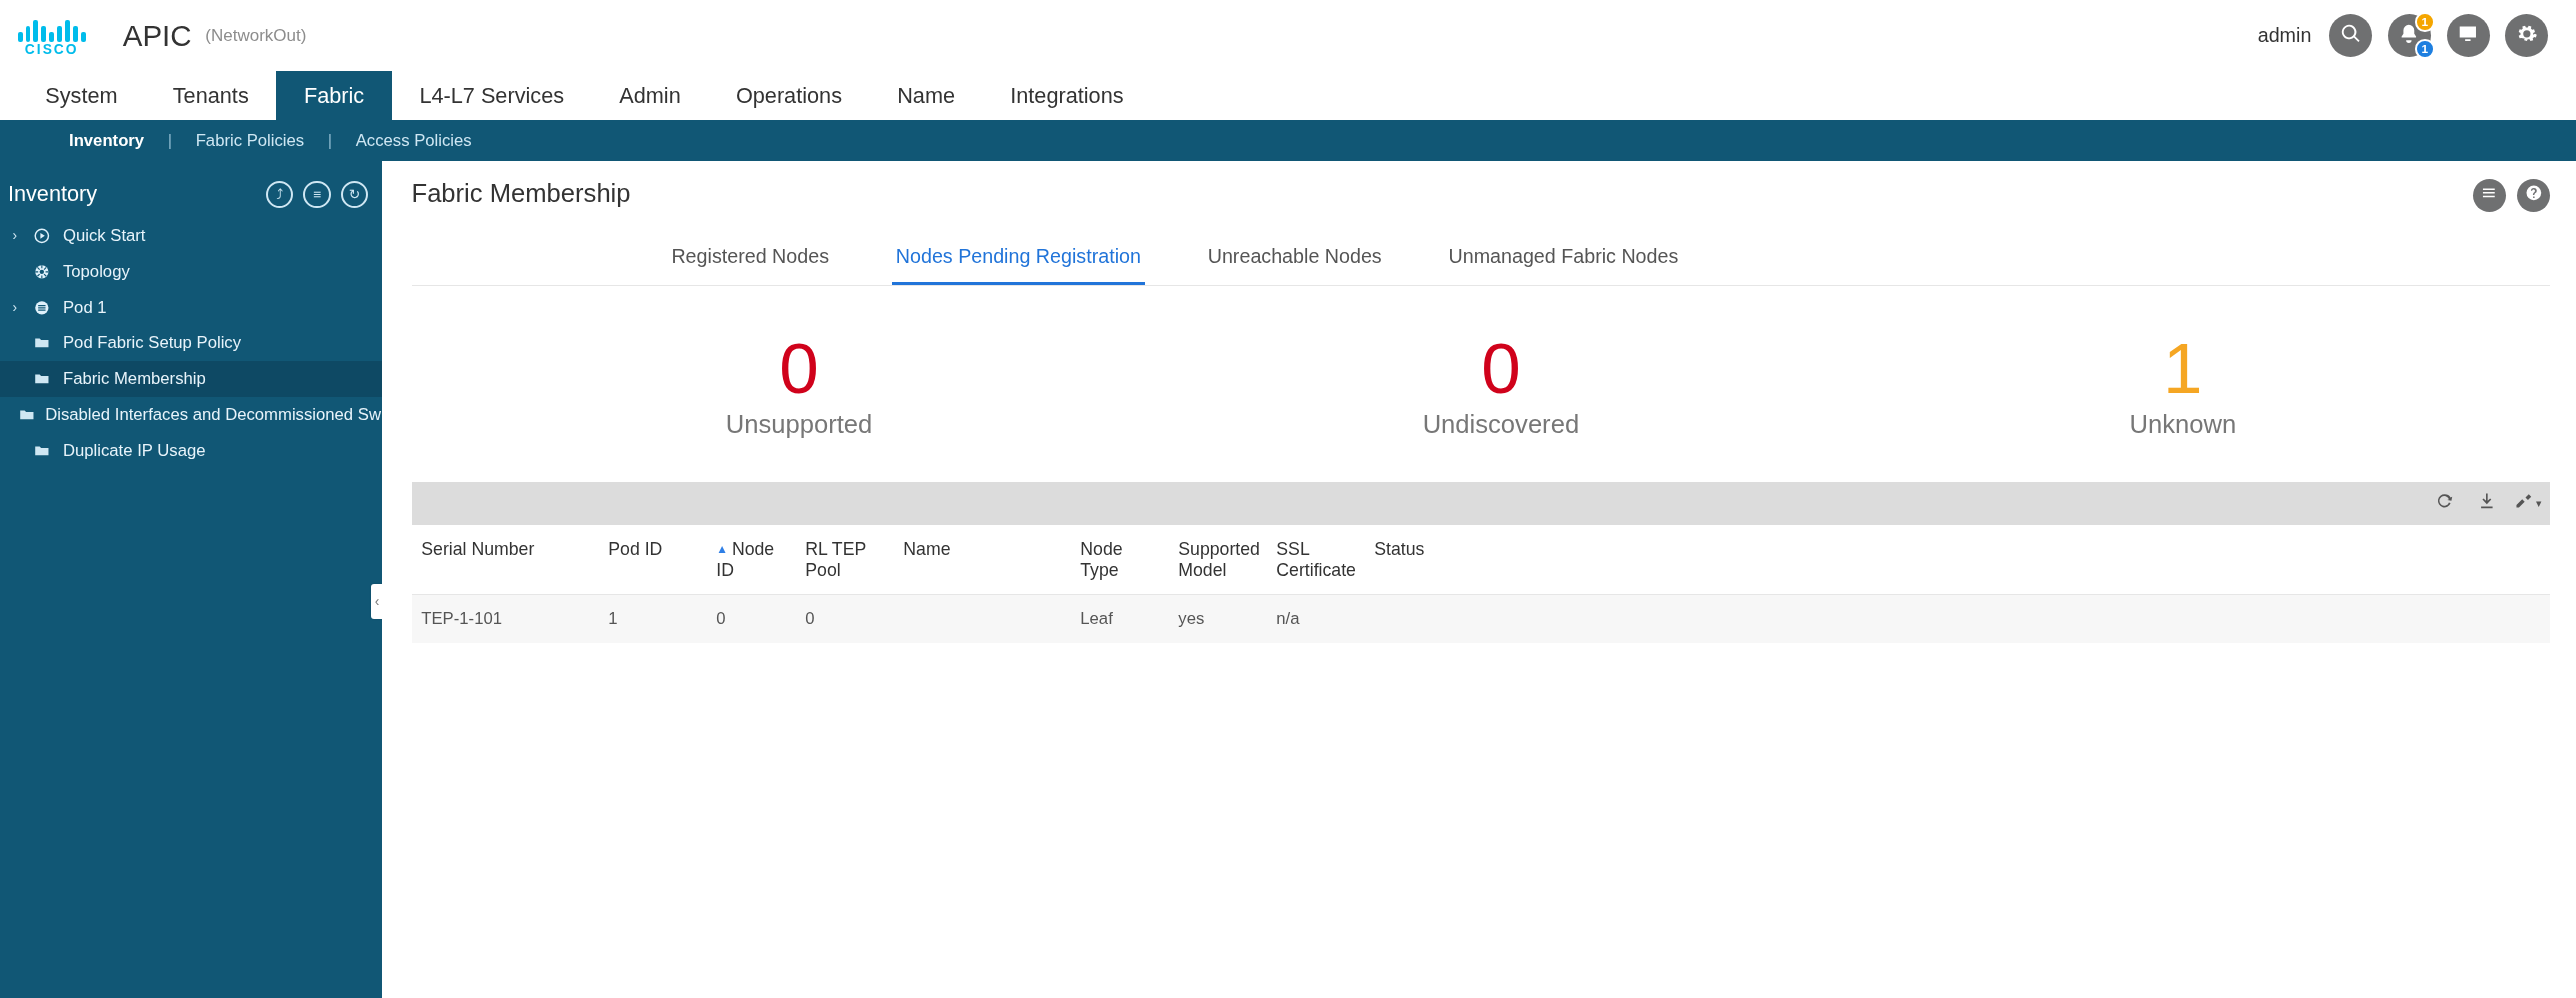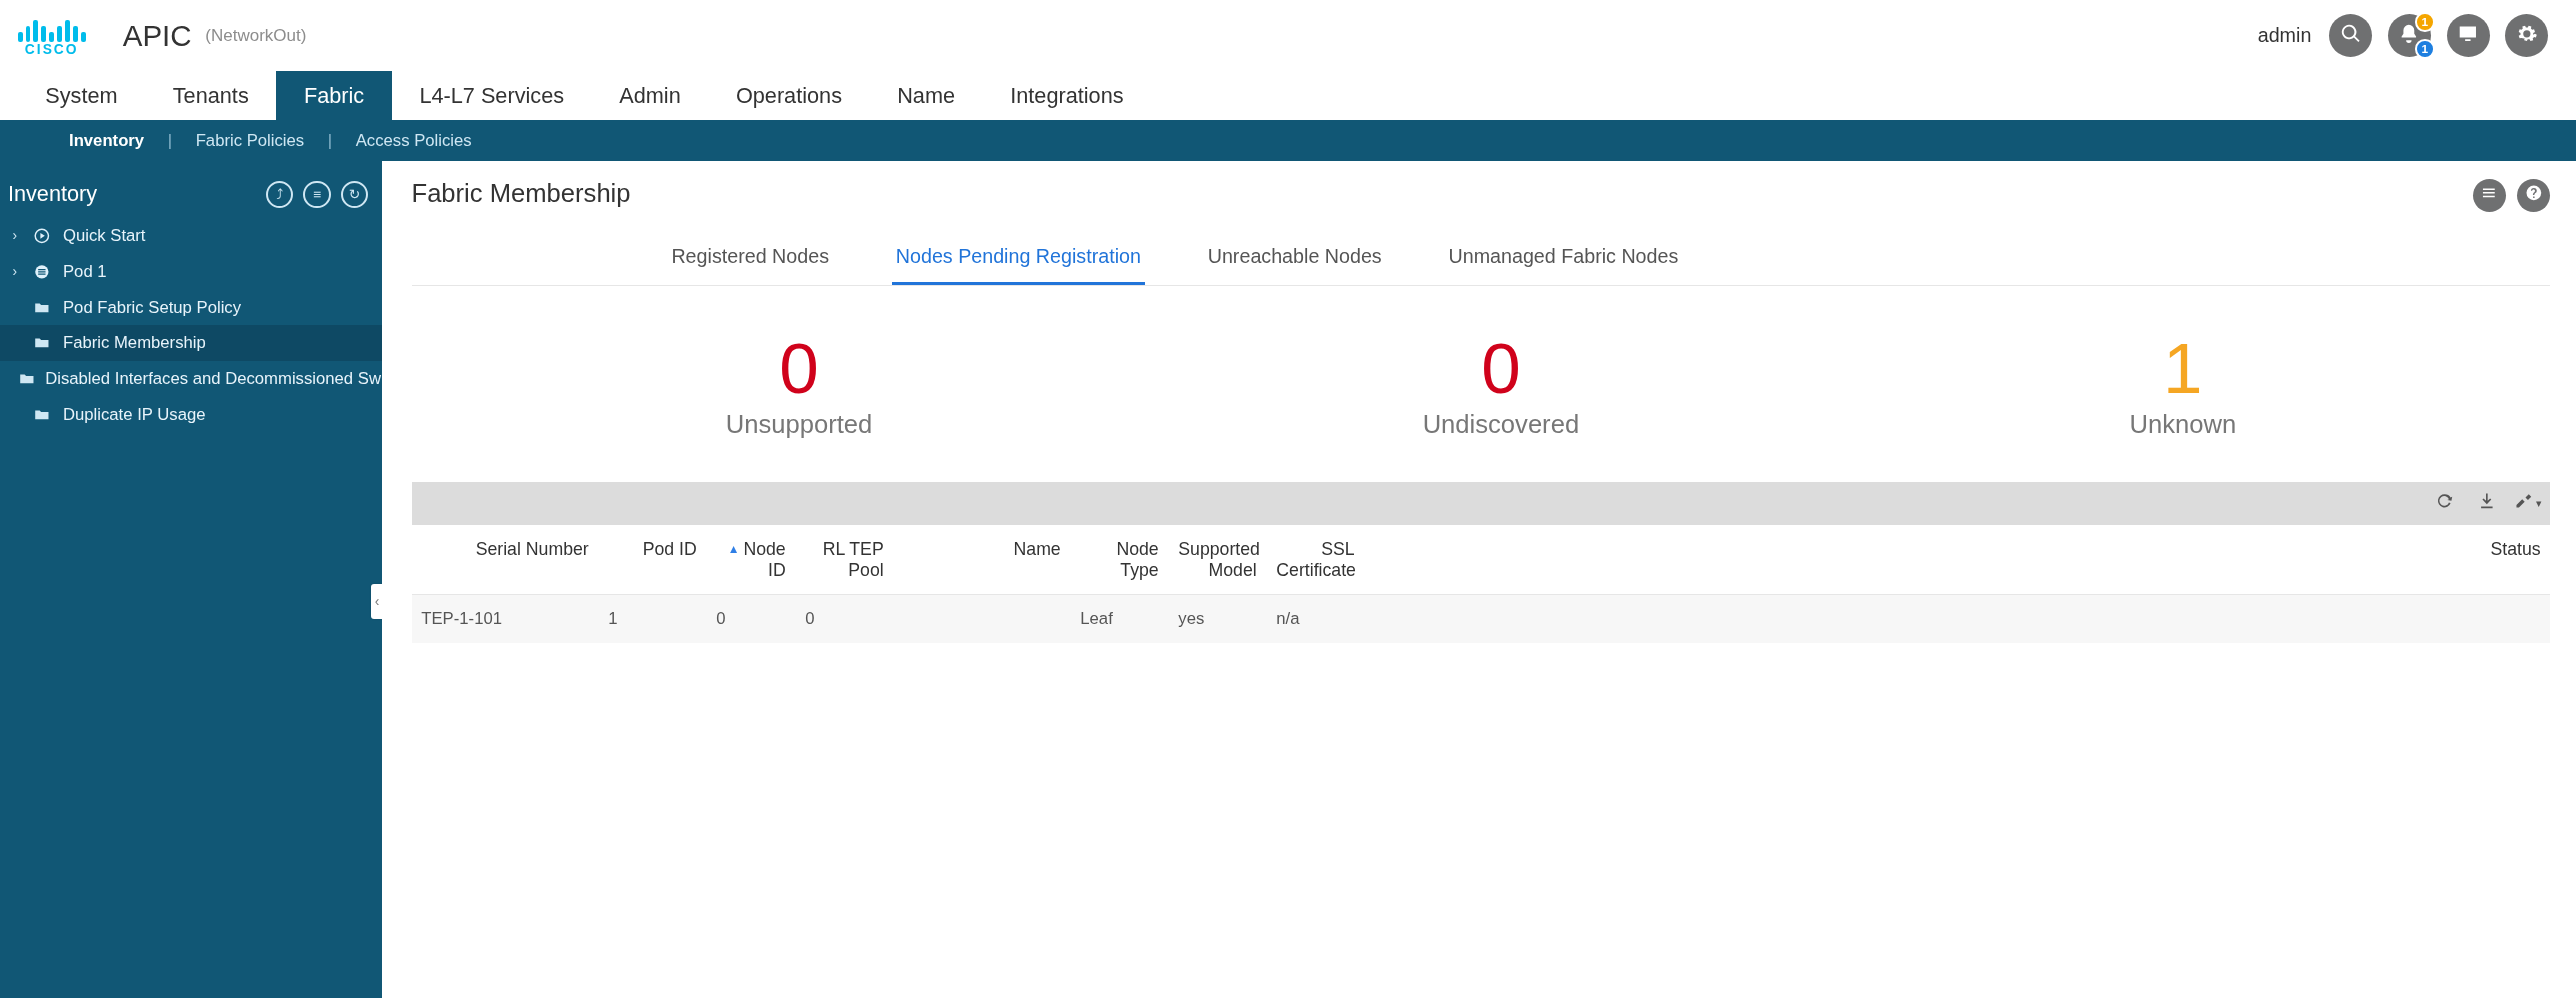--- a/index.html
+++ b/index.html
@@ -174,21 +174,21 @@
     display:flex; align-items:center; justify-content:flex-end;
     padding: 0 11.8px; gap:19.7px;
   }
   .ticon { width:21.7px; height:21.7px; color:#555; display:flex; align-items:center; justify-content:center; }
   .ticon svg { width:19.7px; height:19.7px; fill:#555; }
 
   table.data {
     width:100%; border-collapse:collapse; table-layout:fixed;
   }
   table.data th {
-    text-align:right; font-weight:400; font-size:17.7px; color:#333;
+    text-align:left; font-weight:400; font-size:17.7px; color:#333;
     padding: 13.8px 9.8px; vertical-align: top;
     border-bottom:1px solid var(--border-light);
   }
   table.data th .sort { color: var(--accent-blue); font-size:11.8px; margin-right:3.9px; display:inline-block; transform: translateY(-2px); }
   table.data td {
     font-size:16.7px; color:#555; padding: 13.8px 9.8px;
   }
   table.data tbody tr:nth-child(odd) { background: var(--row-stripe); }
 
 </style>
@@ -282,20 +282,31 @@
     <ul class="tree">
         <li>
           <span class="caret">›</span>
           <span class="iconbox">
             <svg viewBox="0 0 24 24">
               <circle cx="12" cy="12" r="9" fill="none" stroke="#dff1fb" stroke-width="2"></circle>
               <path d="M10 8l6 4-6 4z" fill="#dff1fb"></path>
             </svg>
           </span>
           <span>Quick Start</span>
+        </li>
+        <li>
+          <span class="caret"></span>
+          <span class="iconbox">
+            <svg viewBox="0 0 24 24">
+              <circle cx="12" cy="12" r="9" fill="#dff1fb"></circle>
+              <circle cx="12" cy="12" r="3" fill="#115775"></circle>
+              <path d="M12 3v4M12 17v4M3 12h4M17 12h4M6 6l3 3M15 15l3 3M18 6l-3 3M9 15l-3 3" stroke="#115775" stroke-width="1.5"></path>
+            </svg>
+          </span>
+          <span>Topology</span>
         </li>
         <li>
           <span class="caret">›</span>
           <span class="iconbox">
             <svg viewBox="0 0 24 24">
               <circle cx="12" cy="12" r="9" fill="#dff1fb"></circle>
               <path d="M7 9h10M7 12h10M7 15h10" stroke="#115775" stroke-width="1.8"></path>
             </svg>
           </span>
           <span>Pod 1</span>

